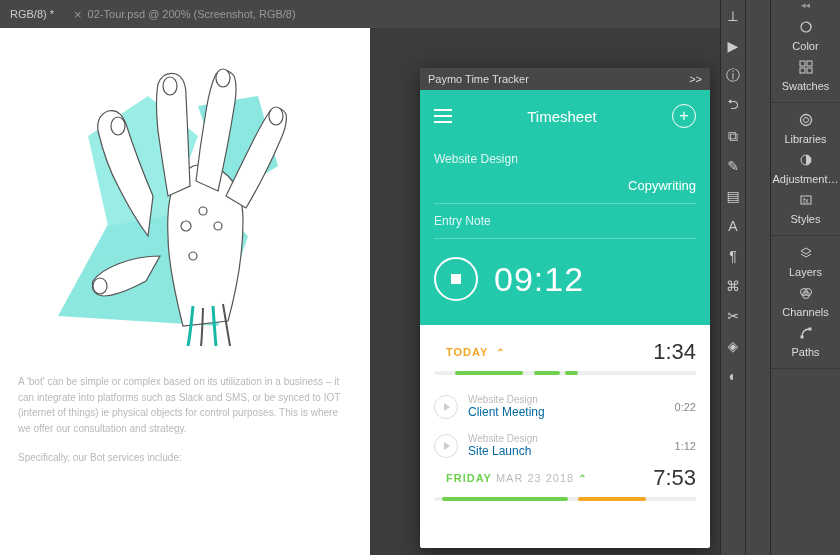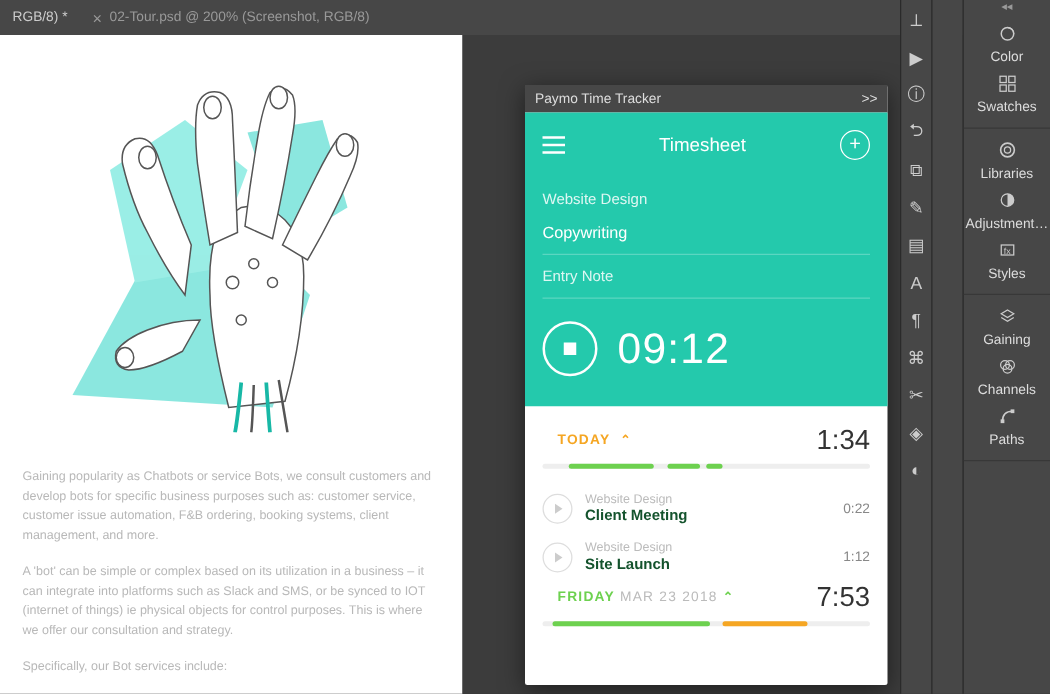--- a/index.html
+++ b/index.html
@@ -19,21 +19,21 @@
 
 .paymo-window { position: absolute; left: 420px; top: 68px; width: 290px; height: 480px; background: #fff; box-shadow: 0 4px 20px rgba(0,0,0,.5); border-radius: 2px; overflow: visible; }
 .paymo-titlebar { height: 22px; background: #474747; color: #ddd; font-size: 11px; display: flex; align-items: center; padding: 0 8px; justify-content: space-between; }
 .paymo-green { background: #24c9ac; color: #fff; padding: 14px 14px 24px; position: relative; }
 .paymo-header { display: flex; align-items: center; justify-content: space-between; margin-bottom: 18px; }
 .hamburger { width: 18px; height: 14px; display: flex; flex-direction: column; justify-content: space-between; }
 .hamburger span { height: 2px; background: #fff; display: block; }
 .paymo-title { font-size: 15px; font-weight: 500; }
 .add-btn { width: 24px; height: 24px; border: 1.5px solid #fff; border-radius: 50%; display: flex; align-items: center; justify-content: center; font-size: 16px; font-weight: 300; }
 .green-field { font-size: 12px; color: rgba(255,255,255,.85); padding: 6px 0; }
-.green-field.strong { color: #fff; font-weight: 500; font-size: 13px; }
+.green-field.strong { color: #fff; font-weight: 500; font-size: 13px; text-align: right; }
 .green-divider { height: 1px; background: rgba(255,255,255,.25); margin: 4px 0; }
 .timer-row { display: flex; align-items: center; gap: 16px; margin-top: 18px; }
 .stop-btn { width: 44px; height: 44px; border: 2px solid #fff; border-radius: 50%; display: flex; align-items: center; justify-content: center; }
 .stop-square { width: 10px; height: 10px; background: #fff; }
 .timer-time { font-size: 34px; font-weight: 300; letter-spacing: 1px; }
 
 .paymo-body { padding: 14px 14px; }
 .day-row { display: flex; align-items: center; justify-content: space-between; margin-bottom: 6px; margin-left: 12px; }
 .day-label { font-size: 11px; font-weight: 700; letter-spacing: 1px; }
 .day-label .today { color: #f5a623; }
@@ -42,21 +42,21 @@
 .chevron-up { font-size: 10px; color: #f5a623; margin-left: 4px; }
 .chevron-up.green { color: #6dd14f; }
 .day-total { font-size: 22px; font-weight: 400; color: #333; }
 .timeline-bar { height: 4px; background: #eee; border-radius: 2px; position: relative; margin-bottom: 12px; }
 .timeline-seg { position: absolute; height: 100%; border-radius: 2px; }
 .entry-row { display: flex; align-items: center; gap: 10px; padding: 7px 0; }
 .play-circle { width: 24px; height: 24px; border: 1.5px solid #ddd; border-radius: 50%; display: flex; align-items: center; justify-content: center; flex-shrink: 0; }
 .play-tri { width: 0; height: 0; border-left: 6px solid #ccc; border-top: 4px solid transparent; border-bottom: 4px solid transparent; margin-left: 2px; }
 .entry-info { flex: 1; }
 .entry-proj { font-size: 10px; color: #bbb; }
-.entry-task { font-size: 12px; color: #14532d; font-weight: 700; }
+.entry-task { font-size: 12px; color: #0369a1; font-weight: 400; }
 .entry-dur { font-size: 11px; color: #888; }
 
 .tool-rail-1 { position: absolute; right: 95px; top: 0; width: 25px; height: 555px; background: #474747; border-left: 1px solid #2a2a2a; display: flex; flex-direction: column; align-items: center; padding-top: 8px; gap: 14px; }
 .tool-rail-2 { position: absolute; right: 70px; top: 0; width: 25px; height: 555px; background: #474747; border-left: 1px solid #2a2a2a; display: flex; flex-direction: column; align-items: center; padding-top: 8px; gap: 14px; }
 .rail-icon { width: 16px; height: 16px; color: #ccc; display: flex; align-items: center; justify-content: center; font-size: 14px; }
 
 .panels { position: absolute; right: 0; top: 0; width: 70px; height: 555px; background: #474747; color: #ddd; font-size: 11px; border-left: 1px solid #2a2a2a; }
 .panel-expand { height: 10px; text-align: center; color: #999; font-size: 9px; }
 .panel-group { padding: 6px 0; border-bottom: 1px solid #383838; }
 .panel-item { display: flex; align-items: center; gap: 6px; padding: 4px 6px; flex-direction: column; }
@@ -102,21 +102,20 @@
           <circle cx="200" cy="180" r="4"></circle>
           <circle cx="175" cy="210" r="4"></circle>
           <path d="M 175 260 Q 172 290 170 300" stroke="#18b8a6" stroke-width="3" fill="none"></path>
           <path d="M 185 262 Q 184 292 183 300" stroke="#555" stroke-width="2" fill="none"></path>
           <path d="M 195 260 Q 197 290 198 300" stroke="#18b8a6" stroke-width="3" fill="none"></path>
           <path d="M 205 258 Q 210 288 212 300" stroke="#555" stroke-width="2" fill="none"></path>
         </g>
       </svg>
     </div>
     <div class="doc-text">
-      <p>Gaining popularity as Chatbots or service Bots, we consult customers and develop bots for specific business purposes such as: customer service, customer issue automation, F&amp;B ordering, booking systems, client management, and more.</p>
       <p>A 'bot' can be simple or complex based on its utilization in a business – it can integrate into platforms such as Slack and SMS, or be synced to IOT (internet of things) ie physical objects for control purposes. This is where we offer our consultation and strategy.</p>
       <p>Specifically, our Bot services include:</p>
 
     </div>
   </div>
   <div class="right-dark"></div>
 </div>
 
 <div class="paymo-window">
   <div class="paymo-titlebar">
@@ -258,21 +257,21 @@
         </div>
       </div>
       <div class="panel-group">
         <div class="panel-item">
           <span class="panel-icon">
             <svg viewBox="0 0 14 14">
               <path d="M7 2 L12 5 L7 8 L2 5 Z" fill="none" stroke="#ccc"></path>
               <path d="M2 8 L7 11 L12 8" fill="none" stroke="#ccc"></path>
             </svg>
           </span>
-          <span>Gaining</span>
+          <span>Layers</span>
         </div>
         <div class="panel-item">
           <span class="panel-icon">
             <svg viewBox="0 0 14 14">
               <circle cx="5" cy="6" r="3.5" fill="none" stroke="#ccc"></circle>
               <circle cx="9" cy="6" r="3.5" fill="none" stroke="#ccc"></circle>
               <circle cx="7" cy="9" r="3.5" fill="none" stroke="#ccc"></circle>
             </svg>
           </span>
           <span>Channels</span>

